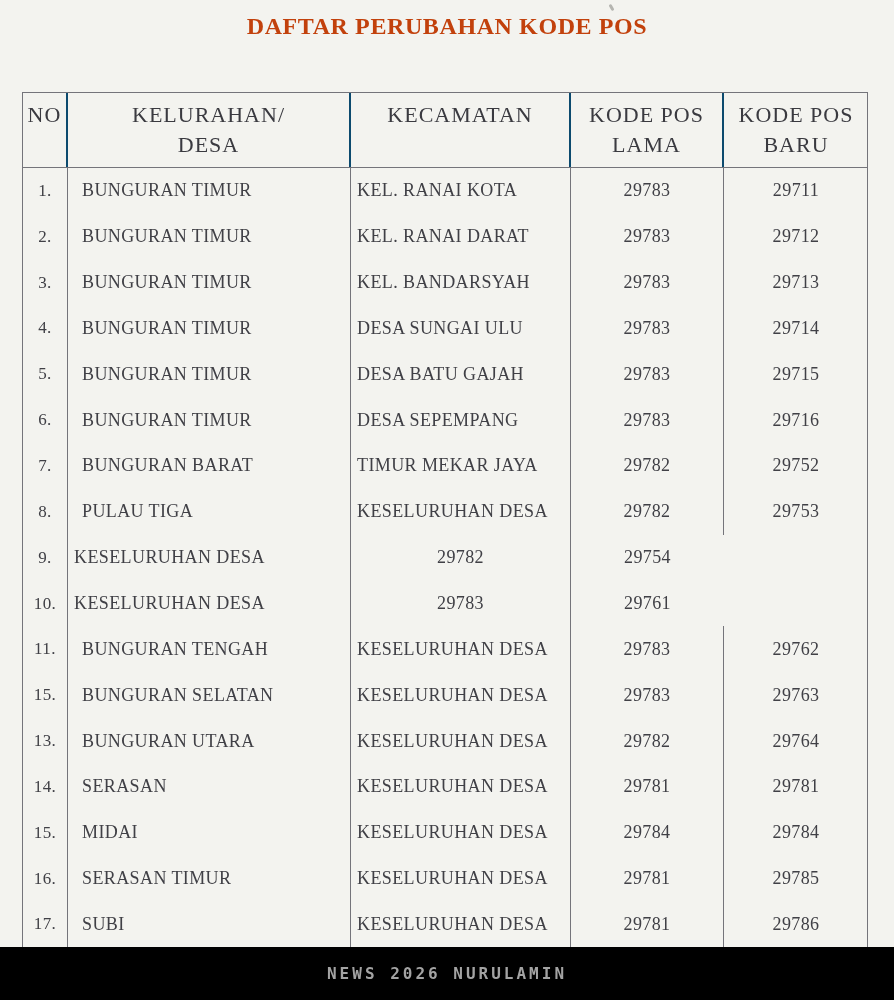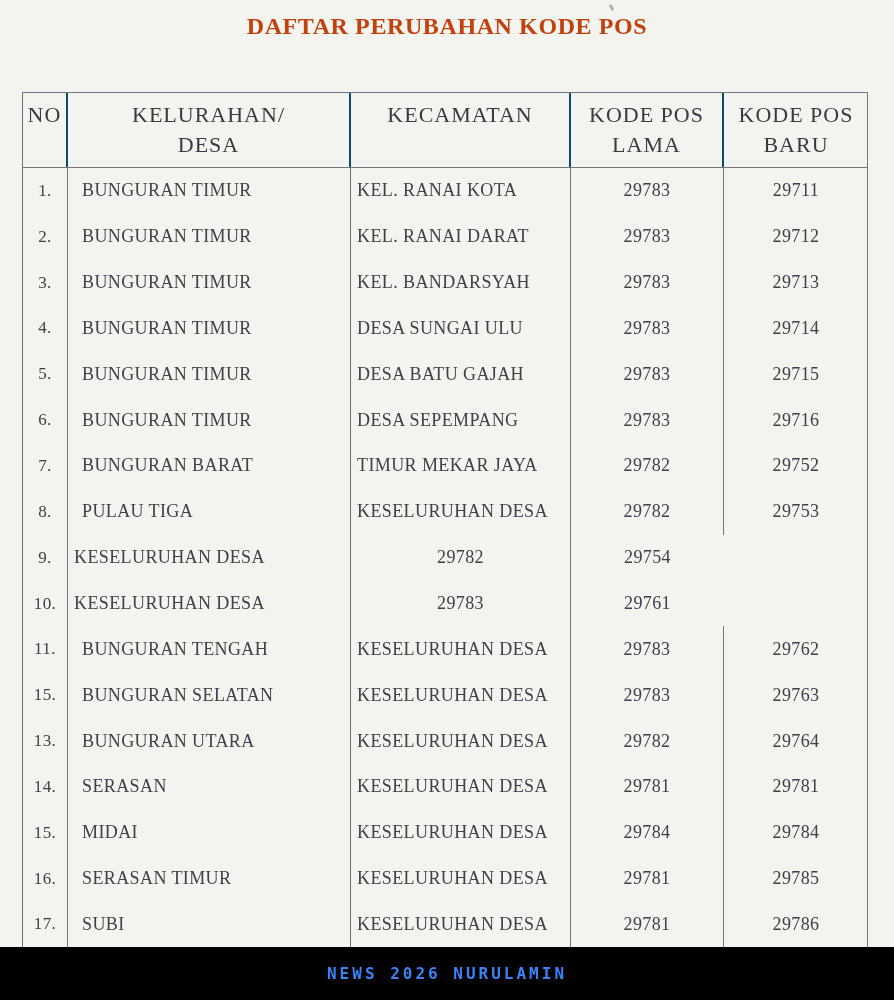--- a/index.html
+++ b/index.html
@@ -107,21 +107,21 @@
     display: flex;
     align-items: center;
     justify-content: center;
   }
 
   .watermark {
     font-family: "DejaVu Sans Mono", monospace;
     font-weight: bold;
     font-size: 16px;
     letter-spacing: 3px;
-    color: #3b82f6;
+    color: #a3a3a3;
   }
 </style>
 </head>
 <body>
 
 <div class="artifact-dot"></div>
 
 <div class="doc-title">
   <div>DAFTAR PERUBAHAN KODE POS</div>
 </div>

